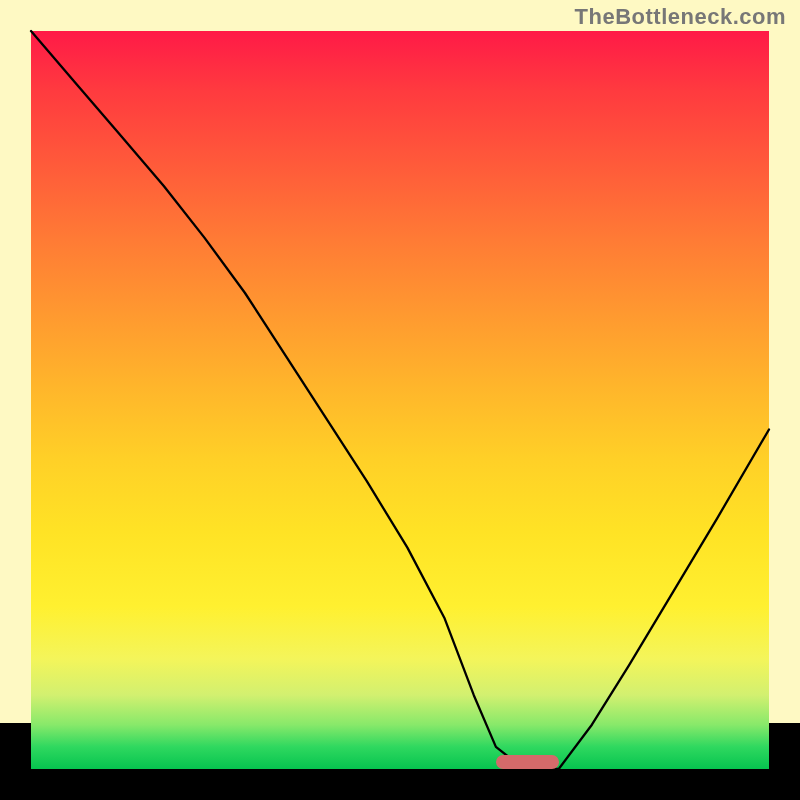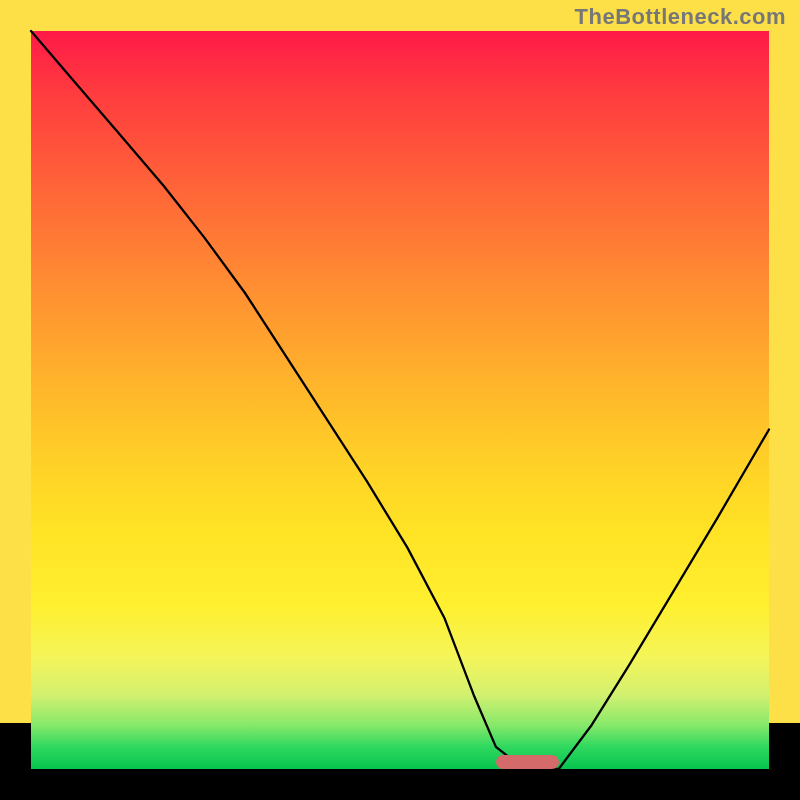--- a/index.html
+++ b/index.html
@@ -7,21 +7,21 @@
     padding: 0;
     width: 800px;
     height: 800px;
     background: #000;
     overflow: hidden;
   }
   .outer {
     position: relative;
     width: 800px;
     height: 723px;
-    background: #fde047;
+    background: #fef9c3;
   }
   .watermark {
     position: absolute;
     top: 4px;
     right: 14px;
     font-family: Arial, Helvetica, sans-serif;
     font-size: 22px;
     font-weight: bold;
     color: #777;
     letter-spacing: 0.5px;

